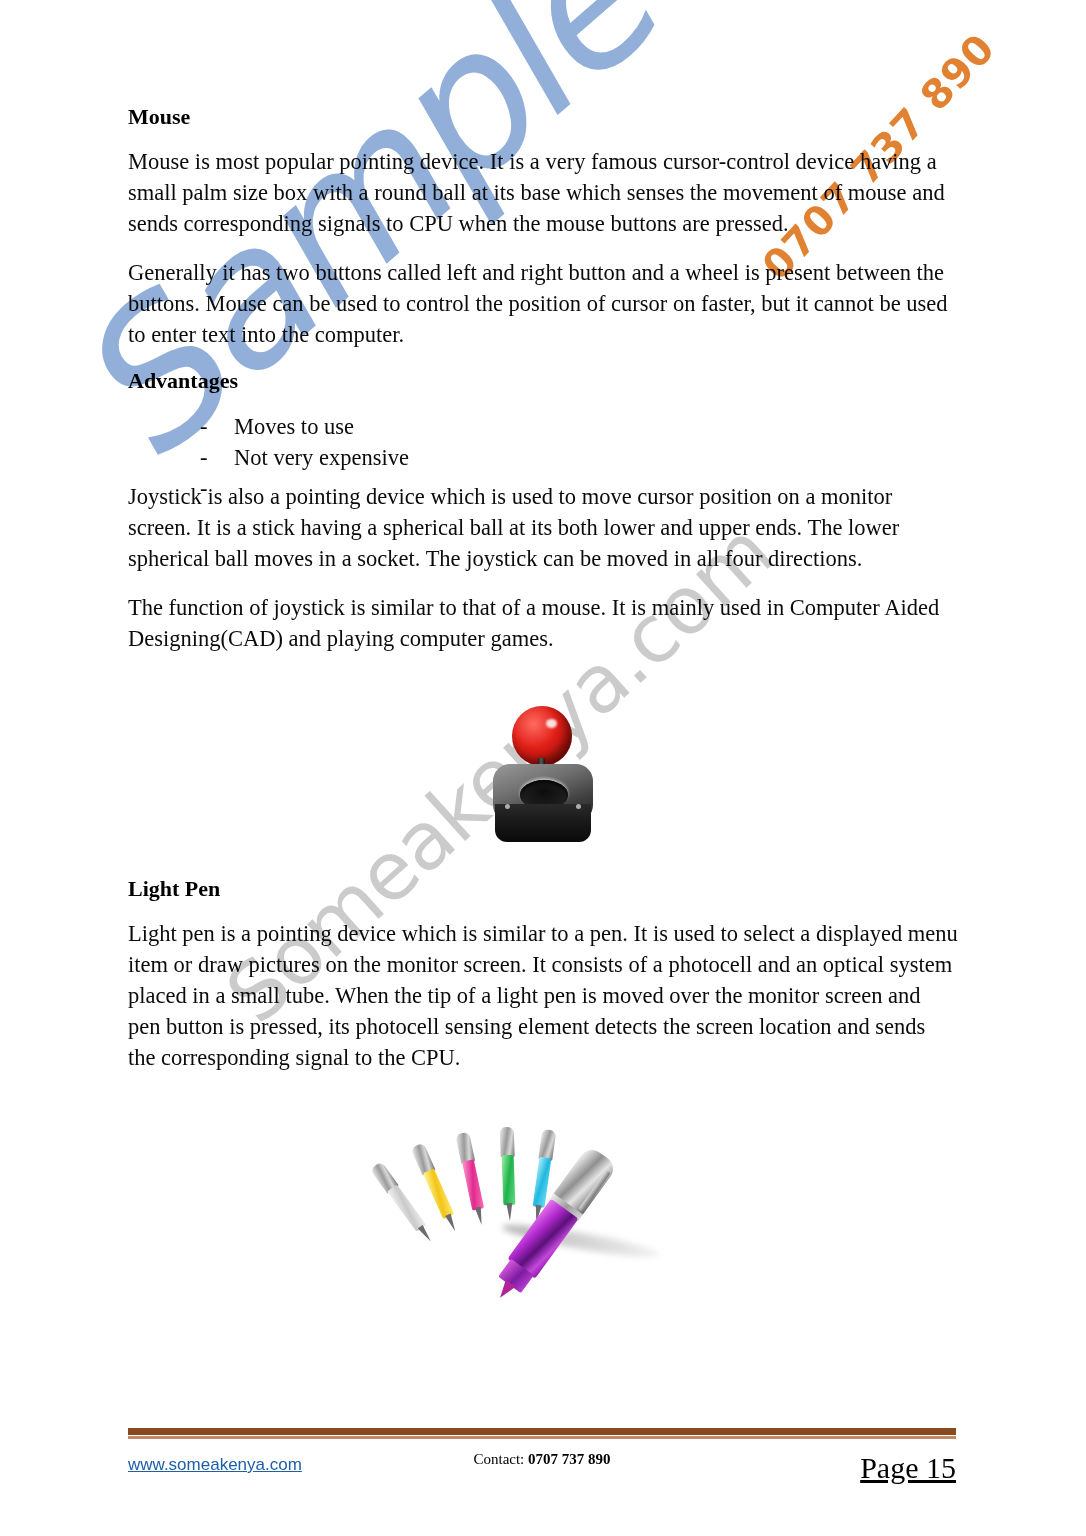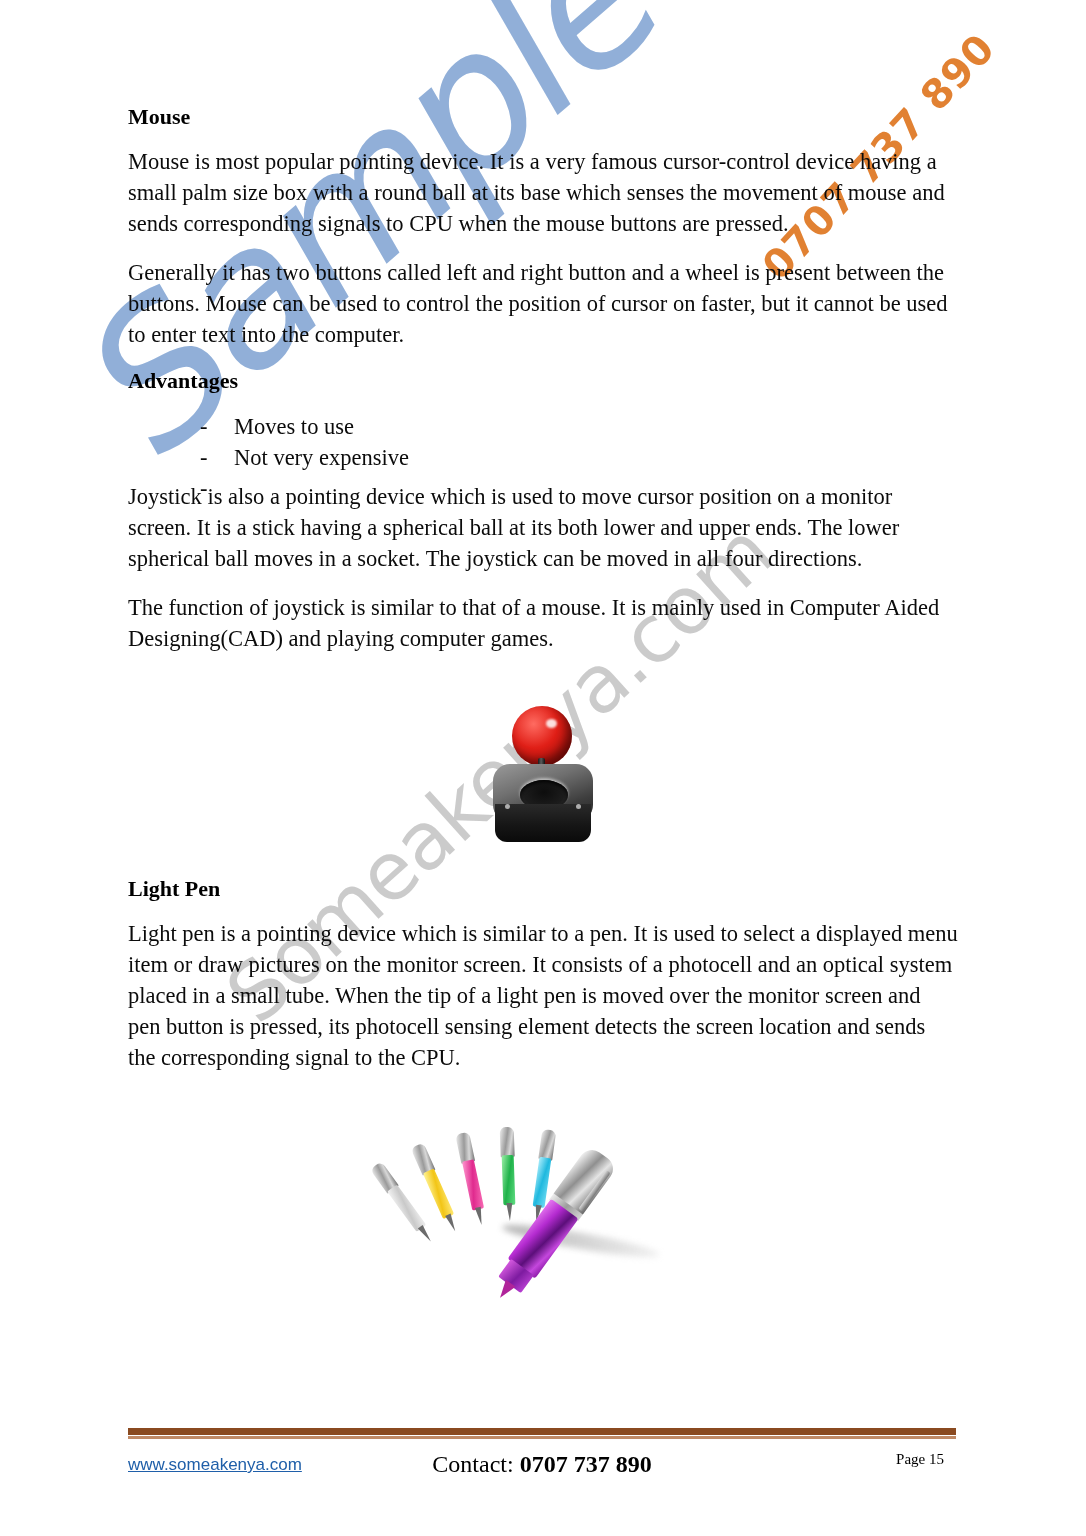--- a/index.html
+++ b/index.html
@@ -307,30 +307,31 @@
     font-size: 17px;
     color: #1f5fa9;
     position: absolute;
     left: 0;
     top: 4px;
   }
   .footer-contact {
     position: absolute;
     left: 50%;
     transform: translateX(-50%);
-    font-size: 24px;
+    font-size: 15px;
     white-space: nowrap;
   }
   .footer-contact .num {
     font-weight: bold;
   }
   .footer-page {
     position: absolute;
-    right: 12px;
-    font-size: 15px;
+    right: 0;
+    font-size: 30px;
+    text-decoration: underline;
   }
 
   
   .wm {
     position: absolute;
     pointer-events: none;
     user-select: none;
     white-space: nowrap;
   }
   .wm-sample {

